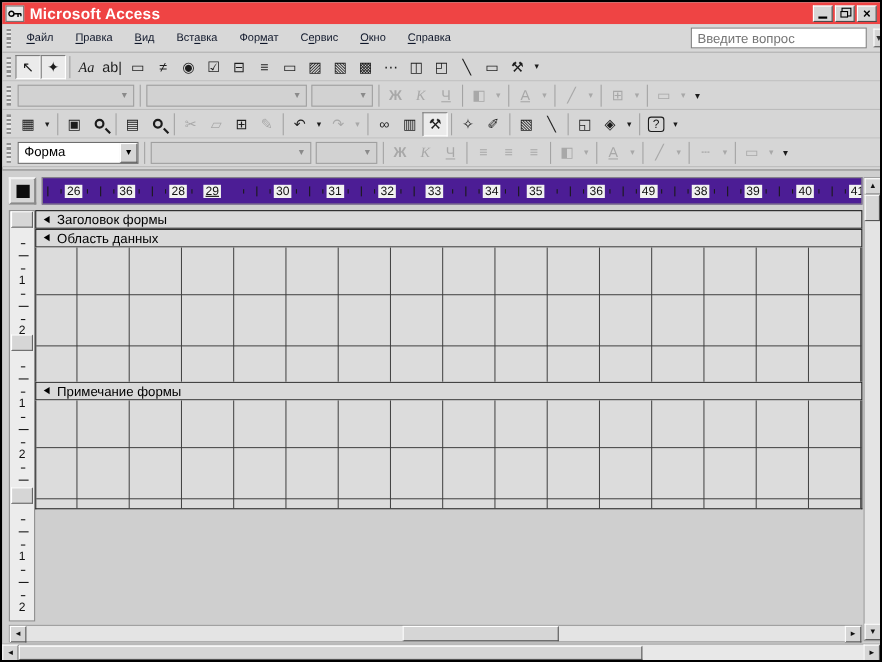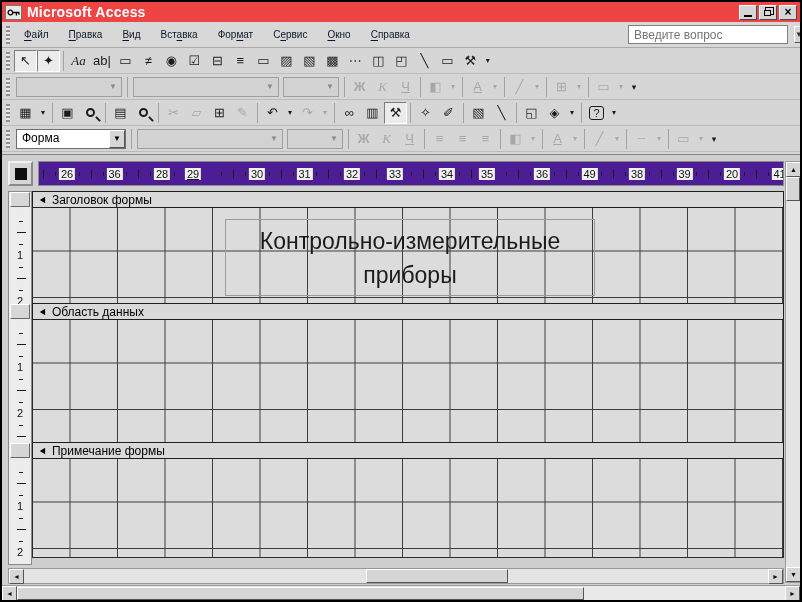--- a/index.html
+++ b/index.html
@@ -436,21 +436,21 @@
         <div class="ht l" style="left: 574.25px;"></div>
         <div class="ht s" style="left: 586.125px;"></div>
         <div class="hnum" style="left: 598px;">38</div>
         <div class="ht s" style="left: 609.875px;"></div>
         <div class="ht l" style="left: 621.75px;"></div>
         <div class="ht s" style="left: 633.625px;"></div>
         <div class="hnum" style="left: 645.5px;">39</div>
         <div class="ht s" style="left: 657.375px;"></div>
         <div class="ht l" style="left: 669.25px;"></div>
         <div class="ht s" style="left: 681.125px;"></div>
-        <div class="hnum" style="left: 693px;">20</div>
+        <div class="hnum" style="left: 693px;">40</div>
         <div class="ht s" style="left: 704.875px;"></div>
         <div class="ht l" style="left: 716.75px;"></div>
         <div class="ht s" style="left: 728.625px;"></div>
         <div class="hnum" style="left: 740.5px;">41</div>
       </div>
     <div class="vruler" id="vruler">
         <div class="vsel" style="top: 0px;"></div>
         <div class="vt s" style="top: 28.5px;"></div>
         <div class="vt l" style="top: 40px;"></div>
         <div class="vt s" style="top: 51.5px;"></div>
@@ -478,23 +478,20 @@
         <div class="vt s" style="top: 325.5px;"></div>
         <div class="vt l" style="top: 337px;"></div>
         <div class="vt s" style="top: 348.5px;"></div>
         <div class="vnum" style="top: 360px;">2</div>
       </div>
     <div class="canvas" id="canvas">
         <div class="secbar">
           <div class="flag">◄</div>
           <div>Заголовок формы</div>
         </div>
-        <div class="grid" style="height: 95px;">
-          <div class="title-label">Контрольно-измерительные приборы</div>
-        </div>
         <div class="secbar">
           <div class="flag">◄</div>
           <div>Область данных</div>
         </div>
         <div class="grid" style="height: 122px;"></div>
         <div class="secbar">
           <div class="flag">◄</div>
           <div>Примечание формы</div>
         </div>
         <div class="grid last" style="height: 99px;"></div>

